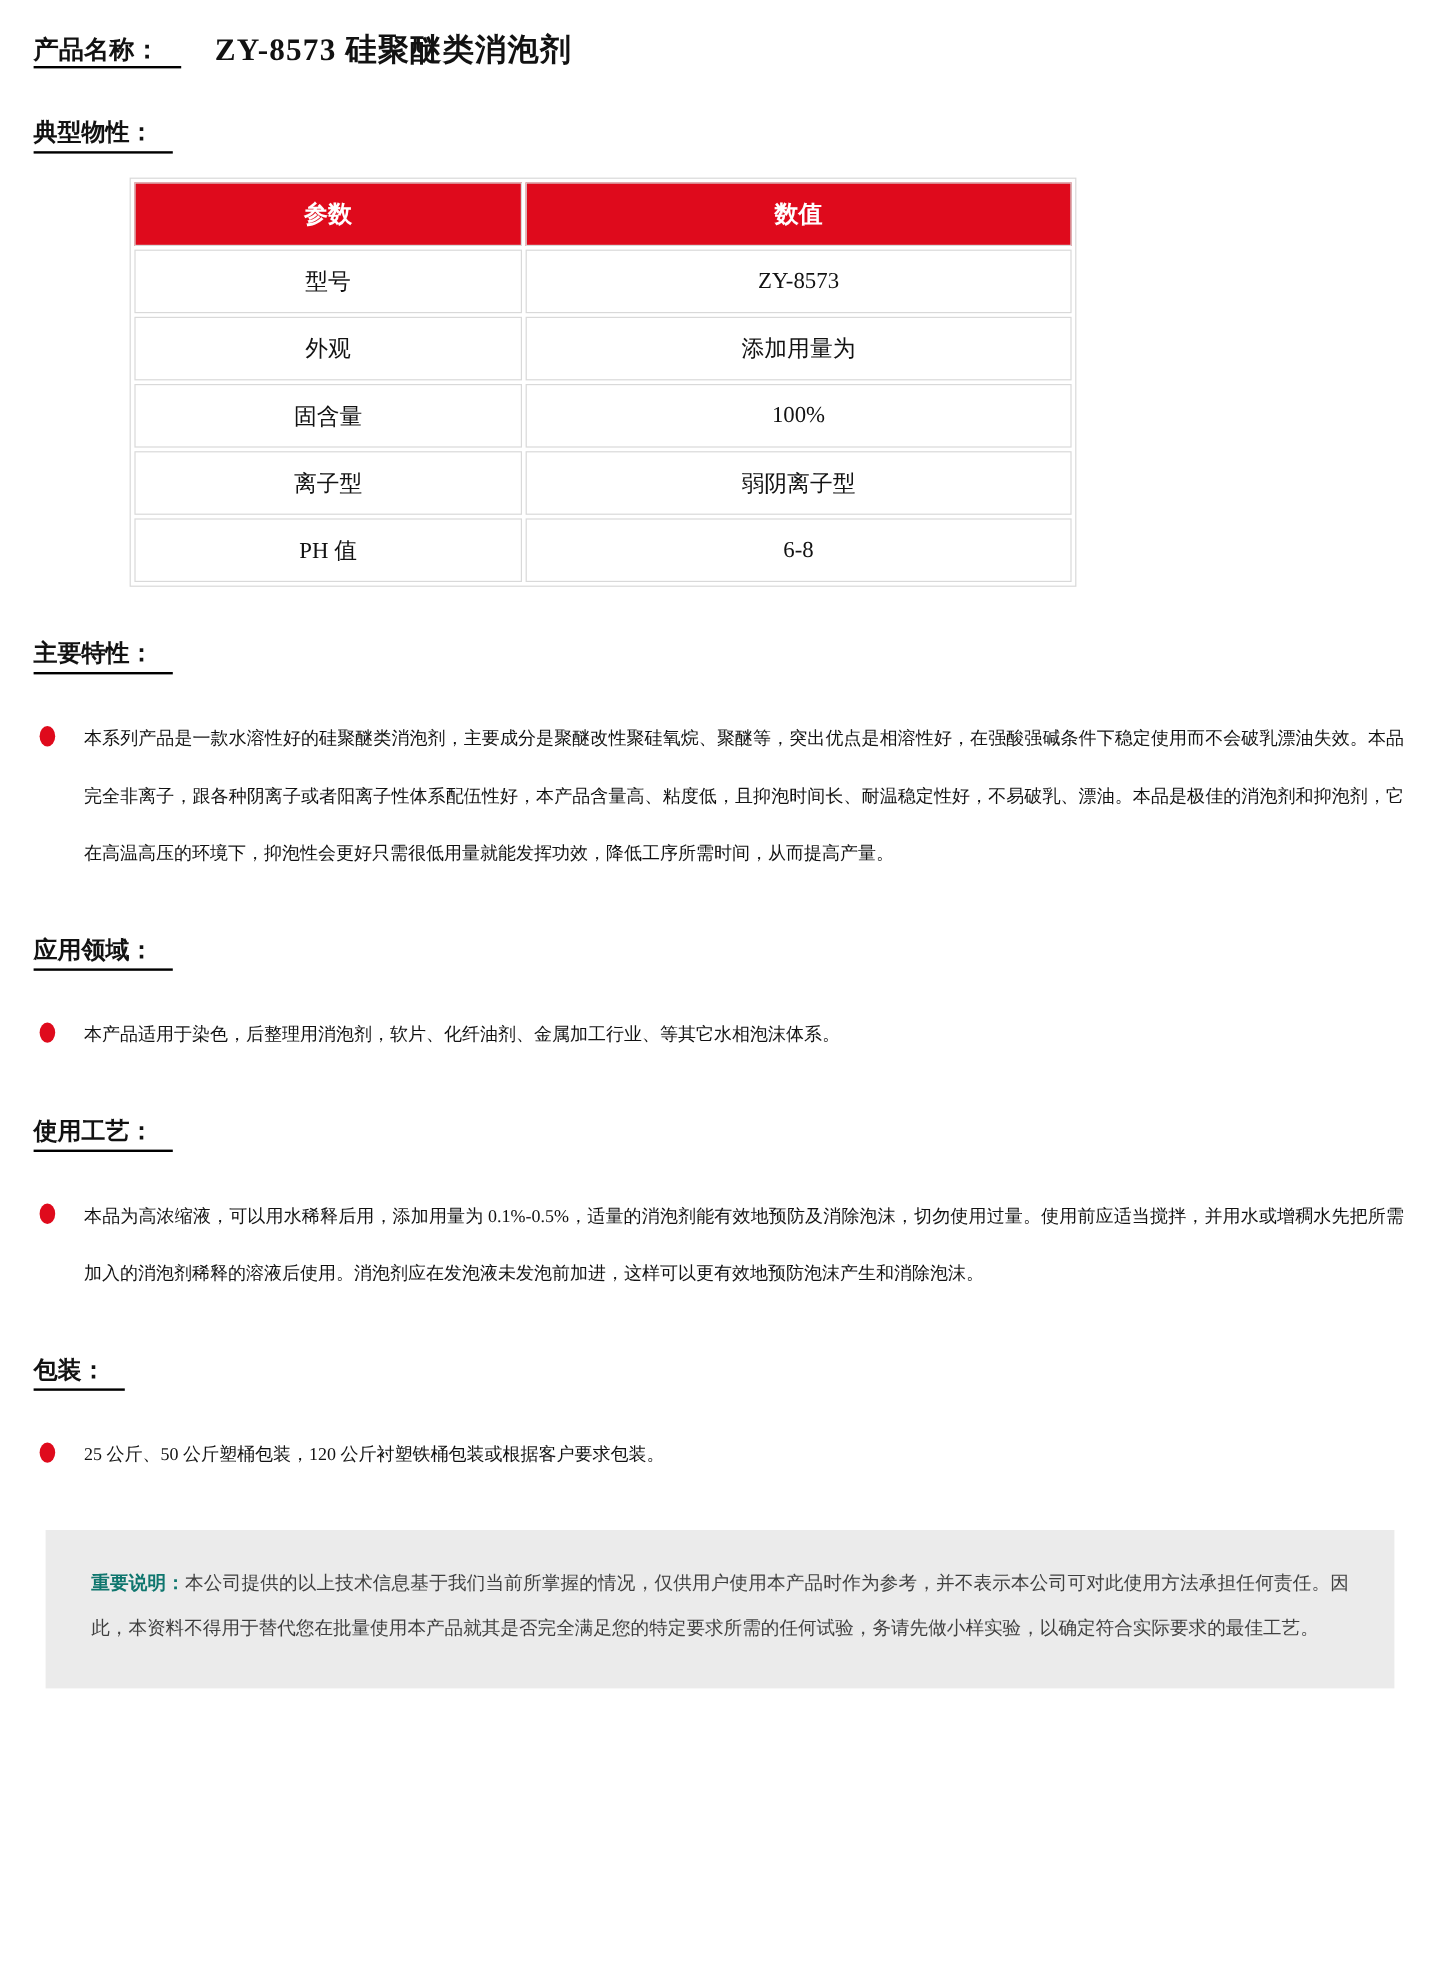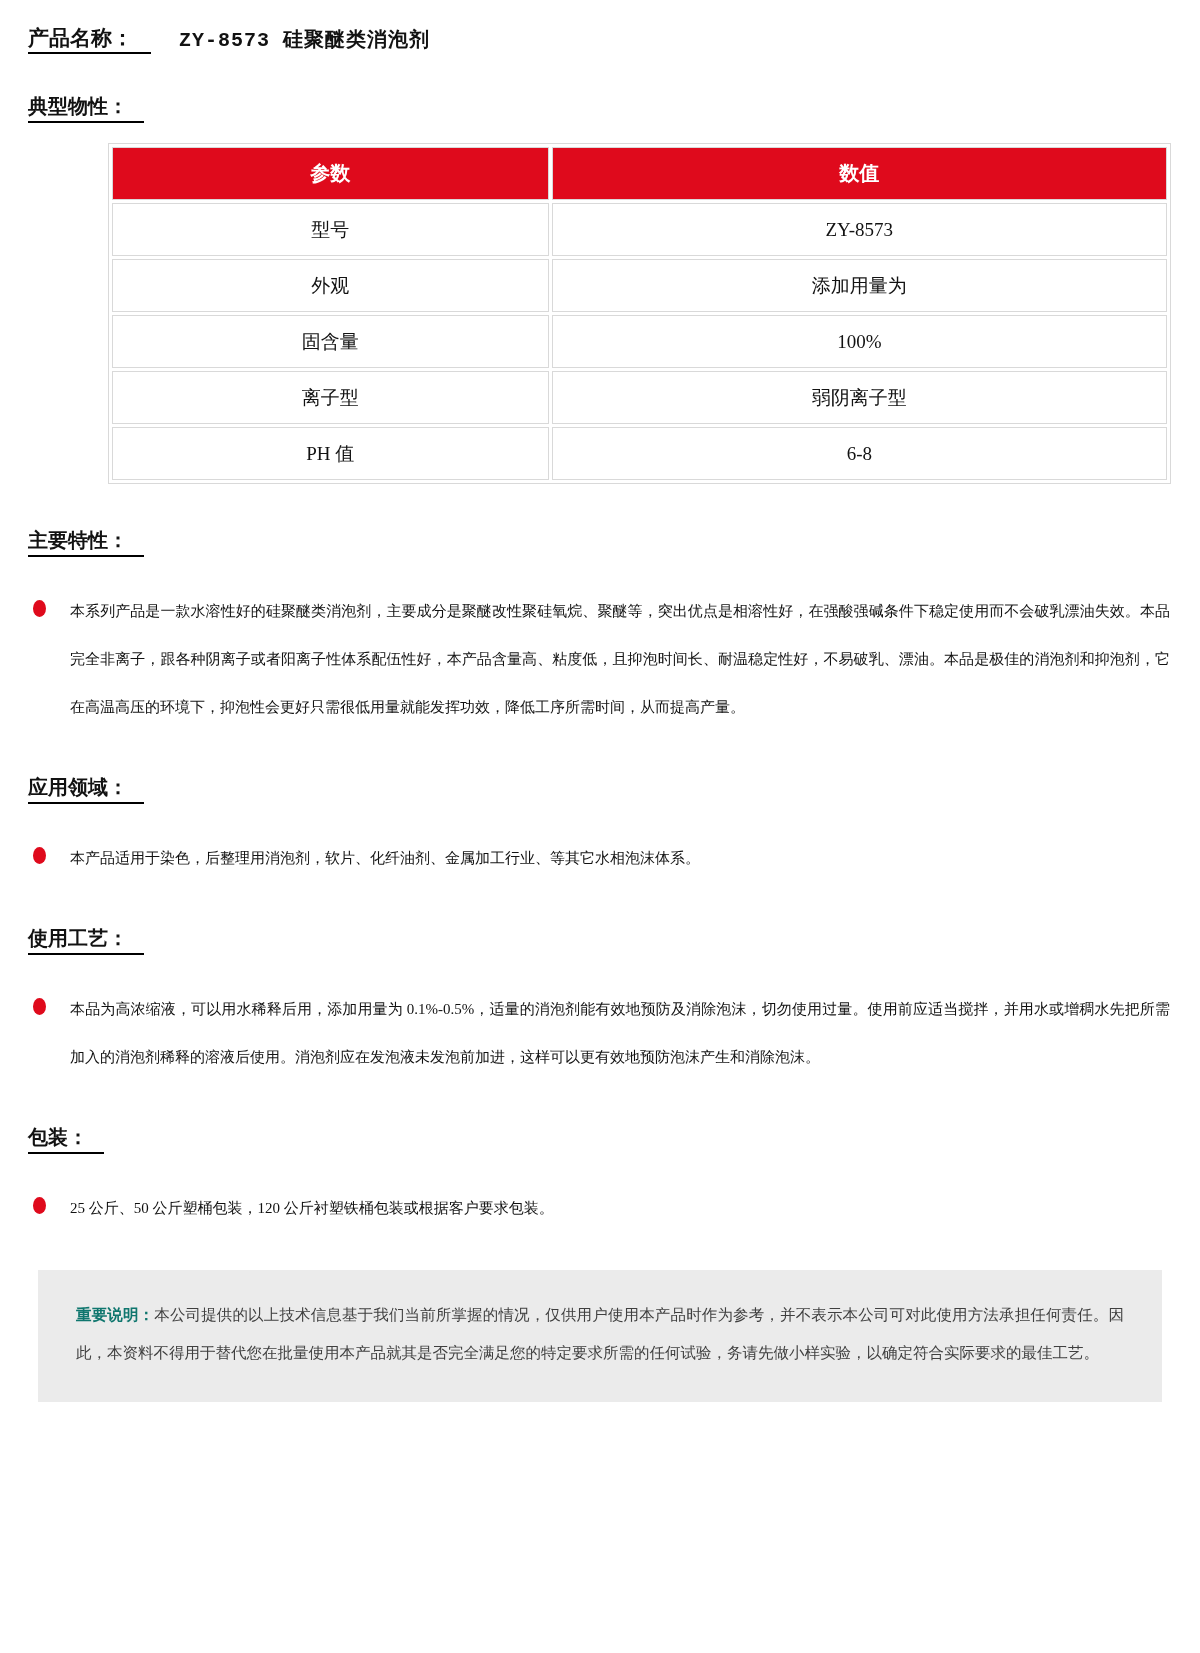--- a/index.html
+++ b/index.html
@@ -14,44 +14,43 @@
 
   
   .title-row { display: flex; align-items: center; }
   .doc-title-label {
     font-size: 21px; font-weight: bold;
     border-bottom: 2px solid #000;
     padding-right: 18px;
     white-space: nowrap;
   }
   .doc-title-value {
-    font-size: 20px; font-weight: bold;
+    font-size: 26px; font-weight: bold;
     margin-left: 28px; letter-spacing: 1px;
     white-space: nowrap;
-    font-family: Liberation Mono, monospace;
   }
 
   
   .section-heading {
     display: inline-block;
     font-family: "Liberation Sans", "DejaVu Sans", sans-serif;
     font-size: 20px; font-weight: bold;
     border-bottom: 2px solid #000;
     padding: 0 16px 3px 0;
     line-height: 24px;
   }
   .mt-props   { margin-top: 40px; }
   .mt-section { margin-top: 44px; }
 
   
   .table-wrap { margin: 20px 0 0 80px; }
   table.props-table {
     border-collapse: separate;
     border-spacing: 3px;
-    width: 1063px;
+    width: 789px;
     border: 1px solid #d9d9d9;
     background: #ffffff;
     table-layout: fixed;
   }
   table.props-table th, table.props-table td {
     border: 1px solid #d9d9d9;
     height: 51px;
     text-align: center;
     vertical-align: middle;
     font-size: 19px;

